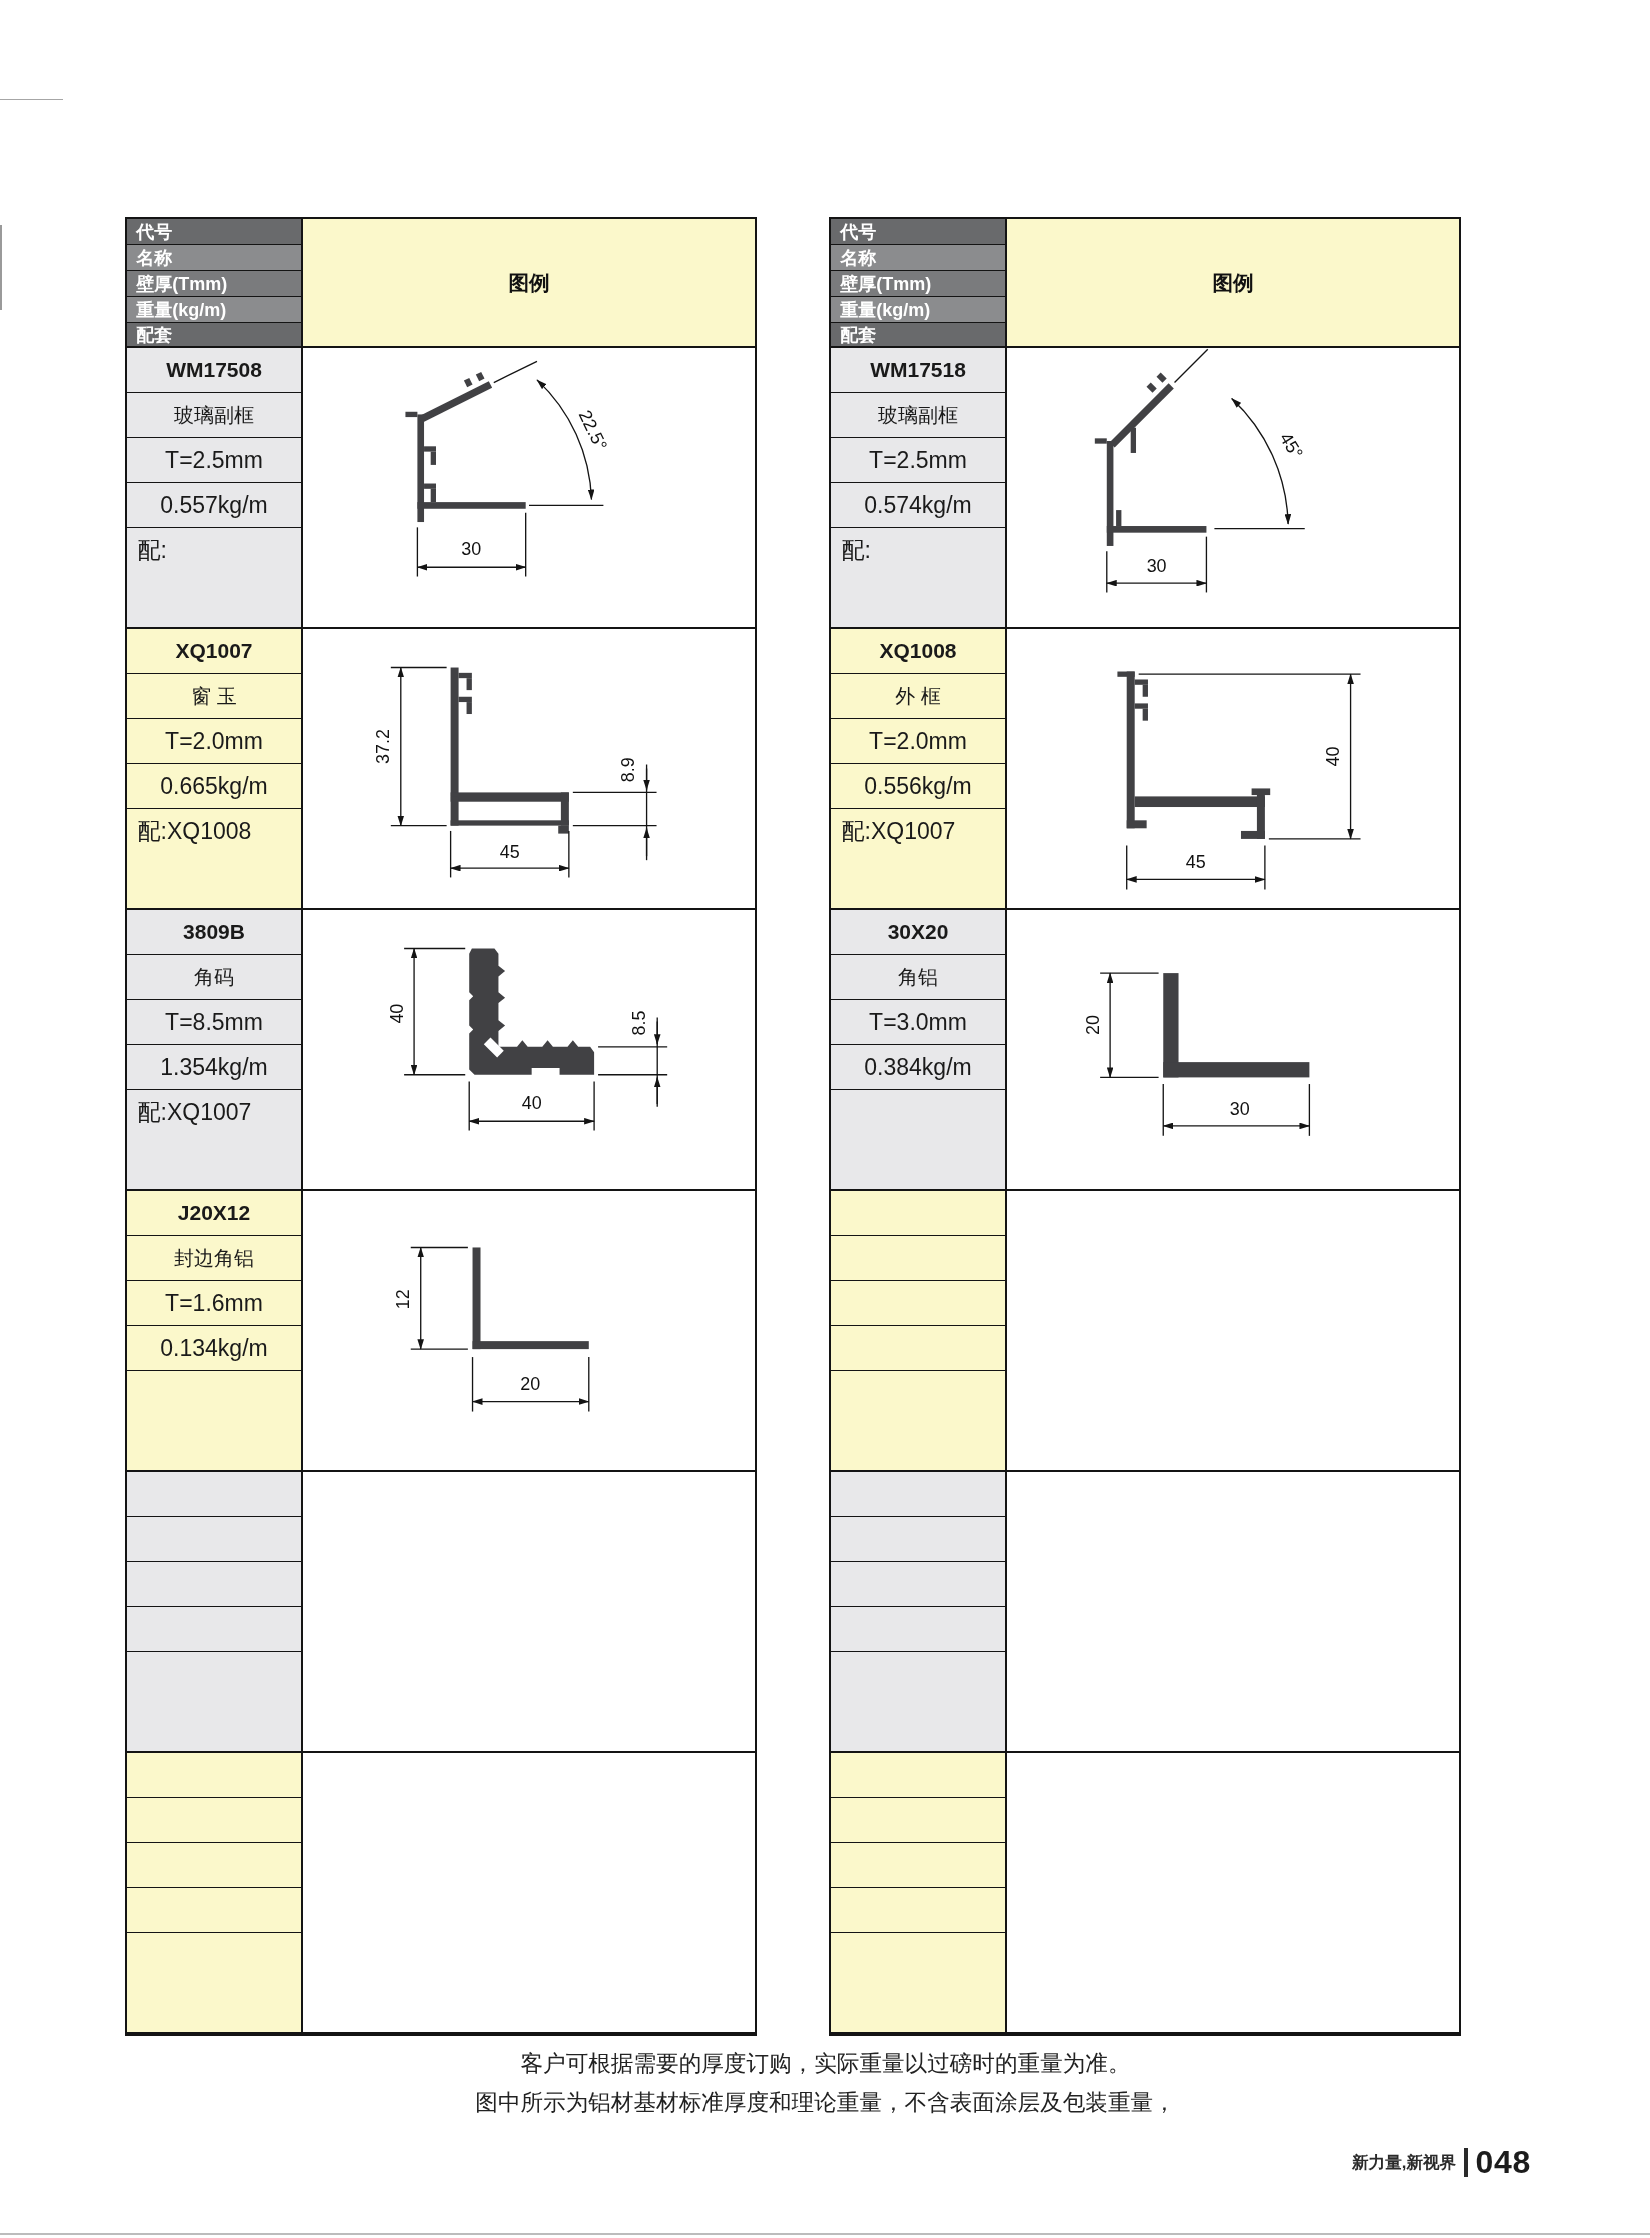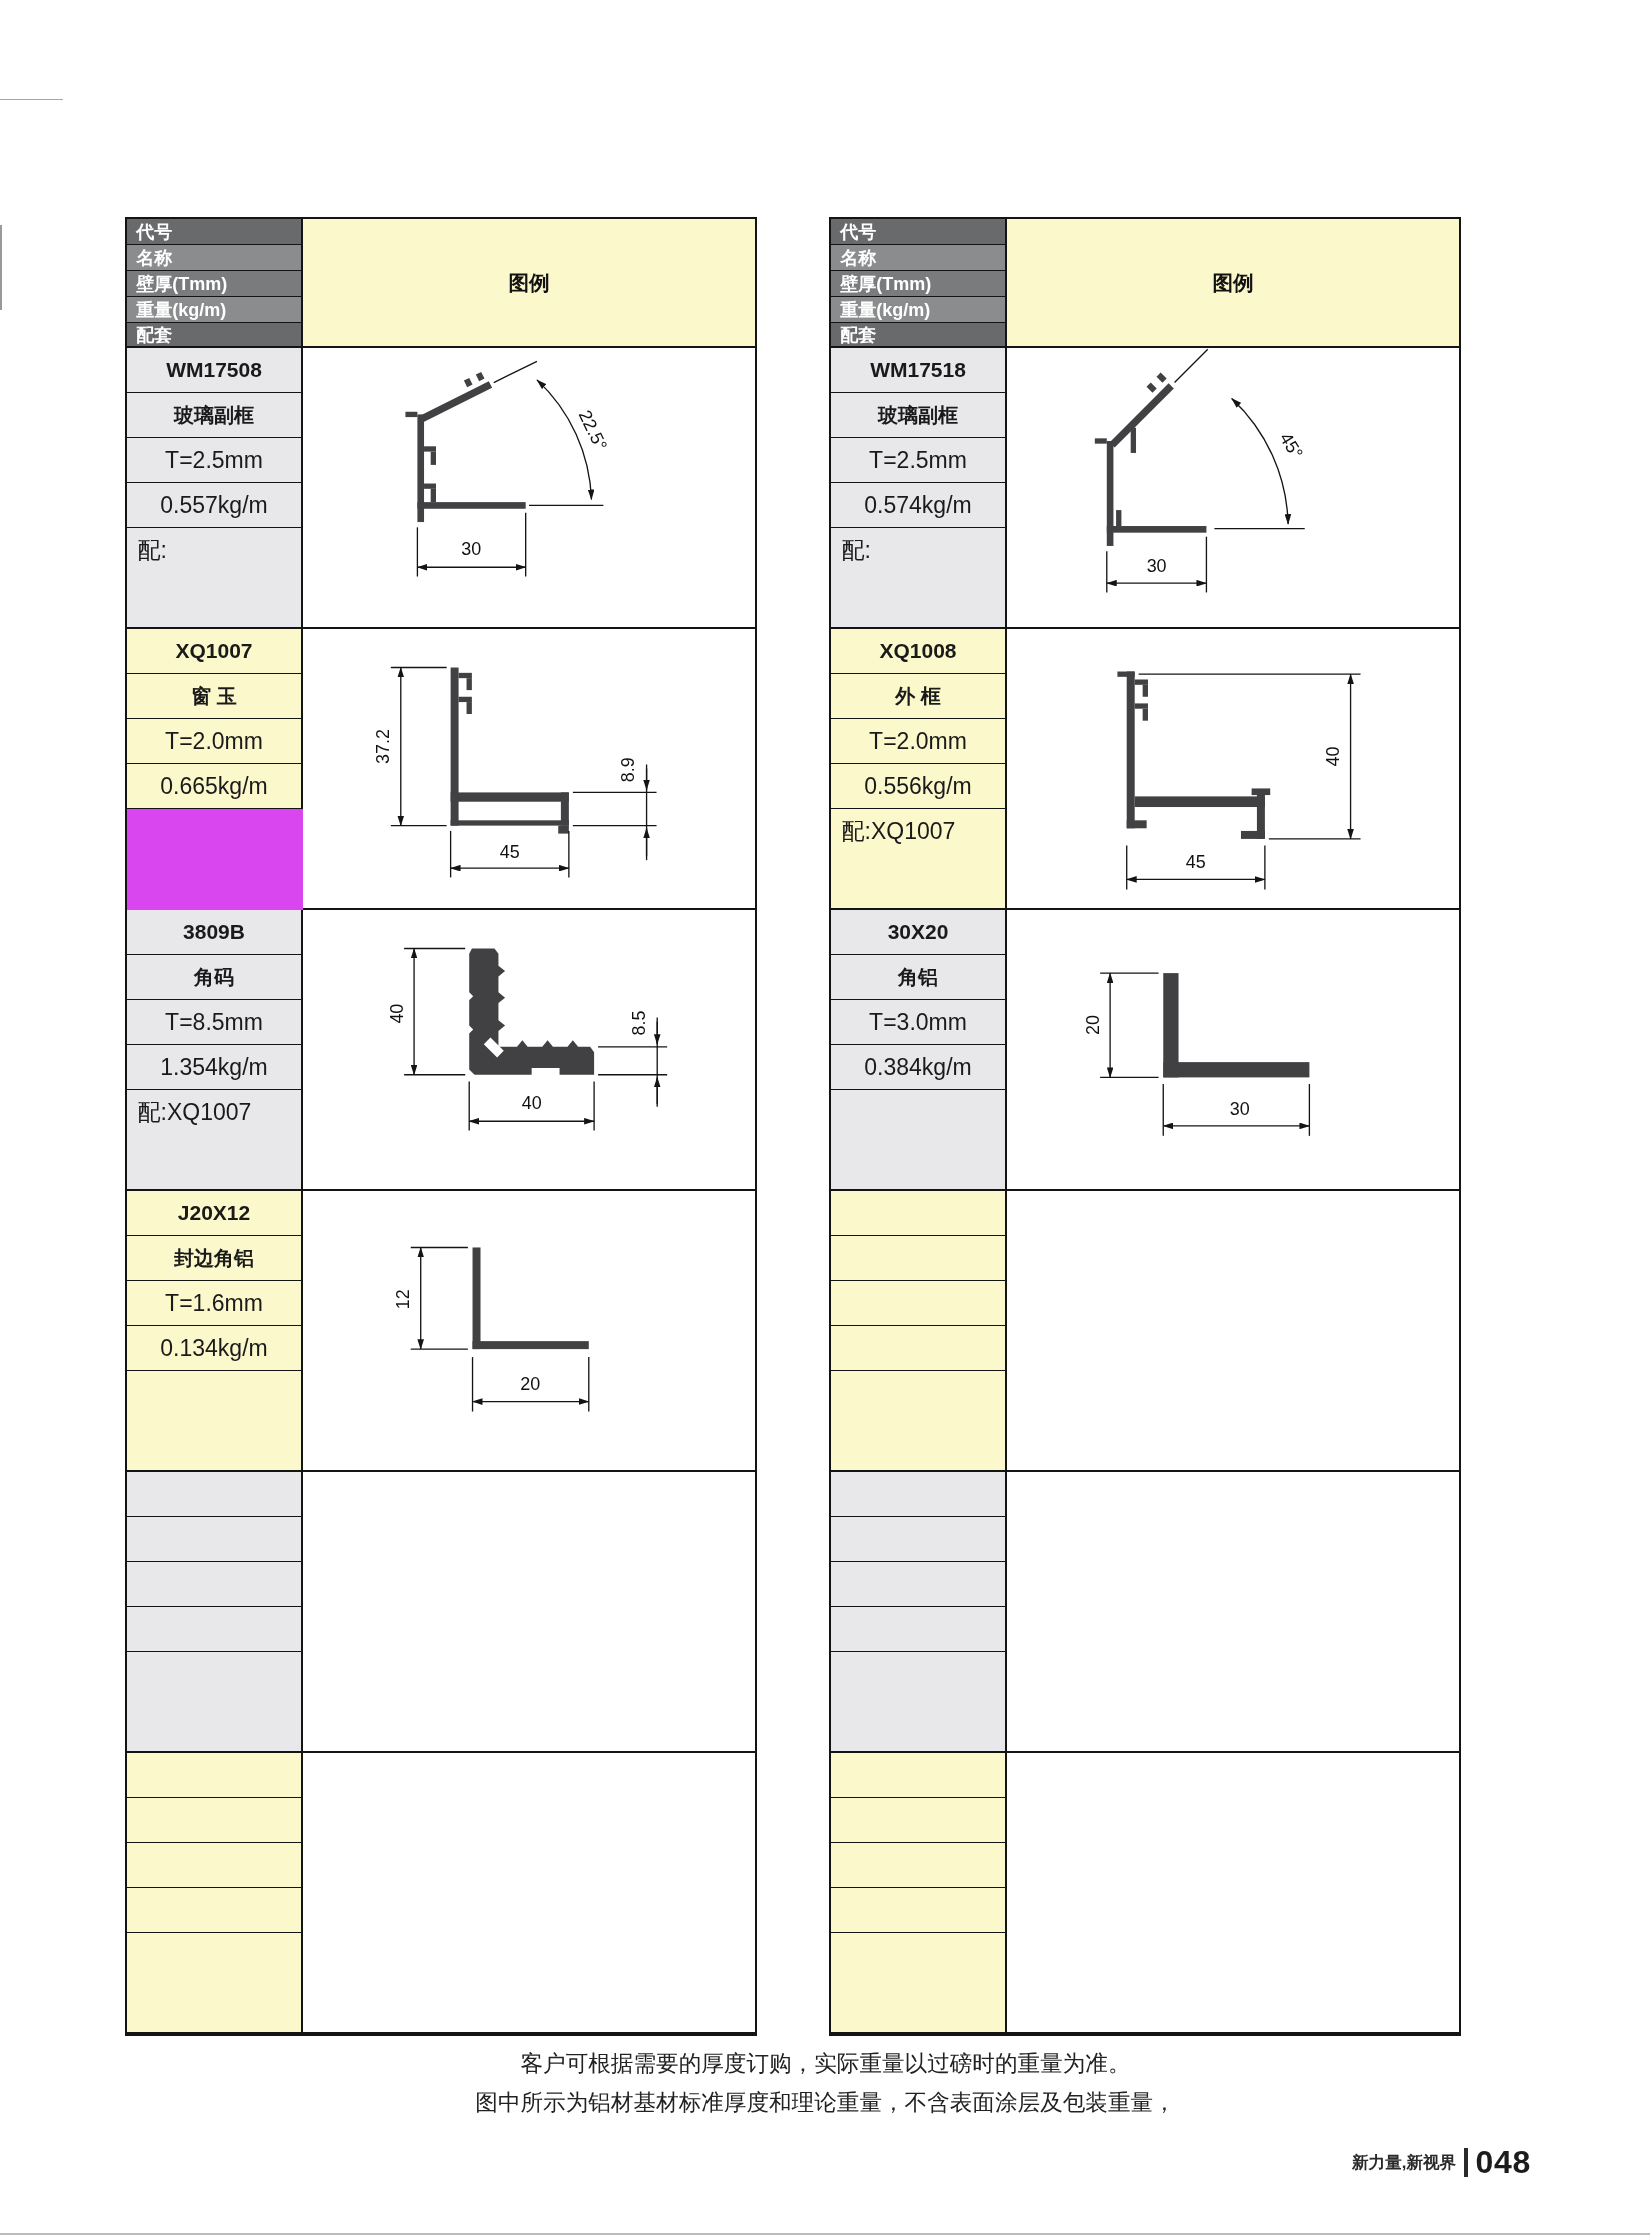--- a/index.html
+++ b/index.html
@@ -23,21 +23,21 @@
   .hcell{grid-column:1;display:flex;align-items:center;padding-left:9.3px;box-sizing:border-box;
          color:#fff;font-weight:bold;font-size:18px;border-bottom:1.3px solid #141414;border-right:2px solid #141414;}
   .h1,.h5{background:#696a6c;} .h2,.h4{background:#8b8c8e;} .h3{background:#7a7b7d;}
   .h5{border-bottom:2.7px solid #141414;}
   .legend-cell{grid-column:2;grid-row:1/6;background:#fbf8cb;display:flex;align-items:center;justify-content:center;
          font-weight:bold;font-size:20.6px;color:#111;border-bottom:2.7px solid #141414;box-sizing:border-box;}
 
   .lcell{grid-column:1;display:flex;align-items:center;justify-content:center;box-sizing:border-box;
          font-size:23px;border-bottom:1.3px solid #141414;border-right:2px solid #141414;}
   .lcell.code{font-weight:bold;font-size:21px;}
-  .lcell.name{font-weight:bold;font-size:20px;}
+  .lcell.name{font-weight:normal;font-size:20px;}
   .lcell.match{align-items:flex-start;justify-content:flex-start;padding:6.7px 0 0 10.6px;}
   .lcell.last{border-bottom:2.7px solid #141414;}
   .tone-gray{background:#e8e8ea;} .tone-yellow{background:#fbf8cb;}
 
   .draw-cell{grid-column:2;position:relative;background:#fff;border-bottom:2.7px solid #141414;box-sizing:border-box;}
   svg.draw{position:absolute;left:0;top:0;width:100%;height:100%;}
   .ext{stroke:#141414;stroke-width:2;fill:none;}
   .dim{stroke:#141414;stroke-width:2;fill:none;marker-start:url(#aS);marker-end:url(#aE);}
   .dimA{stroke:#141414;stroke-width:2;fill:none;marker-end:url(#aE);}
   .dimP{stroke:#141414;stroke-width:2;fill:none;}
@@ -104,20 +104,21 @@
         <line class="ext" x1="335" y1="248" x2="335" y2="344"></line>
         <line class="dim" x1="172" y1="330" x2="335" y2="330"></line>
         <text class="dimtxt" x="253" y="312" text-anchor="middle">30</text>
       </svg>
     </div>
 
     <div class="lcell code tone-yellow" style="grid-row:11">XQ1007</div>
     <div class="lcell name tone-yellow" style="grid-row:12">窗 玉</div>
     <div class="lcell tone-yellow" style="grid-row:13">T=2.0mm</div>
     <div class="lcell tone-yellow" style="grid-row:14">0.665kg/m</div>
+    <div class="lcell match tone-yellow last" style="grid-row:15">配:XQ1008</div>
     <div class="draw-cell" style="grid-row:11/16">
       <svg class="draw" viewBox="0 0 680 420">
         <g class="profile">
           <rect x="222" y="58" width="12" height="194"></rect>
           <rect x="234" y="66" width="20" height="8"></rect>
             <rect x="246" y="74" width="8" height="18"></rect>
           <rect x="234" y="102" width="20" height="8"></rect>
             <rect x="246" y="110" width="8" height="18"></rect>
           <rect x="222" y="246" width="178" height="14"></rect>
             <rect x="222" y="288" width="178" height="8"></rect>

